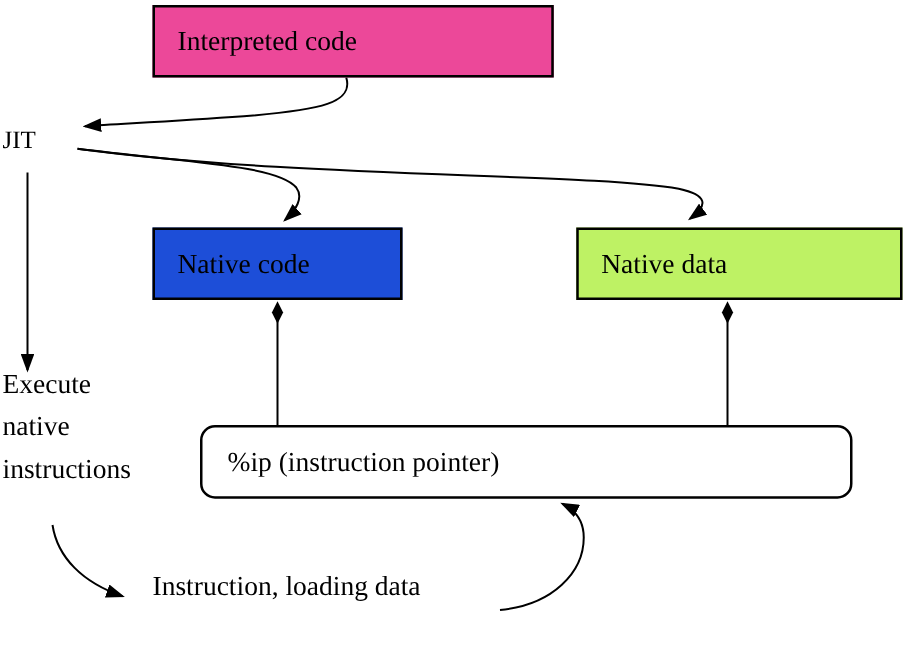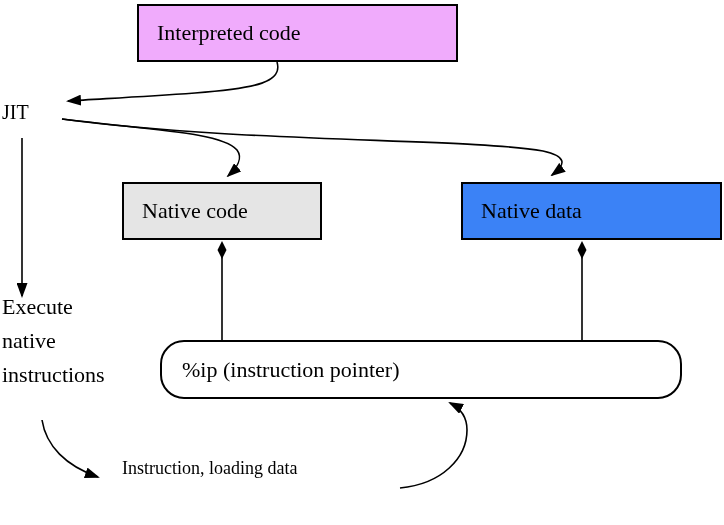--- a/index.html
+++ b/index.html
@@ -28,58 +28,57 @@
     border: 2px solid #000000;
     display: flex;
     align-items: center;
     font-size: 22px;
     white-space: nowrap;
   }
   .box-interpreted {
     left: 122px; top: 4px;
     width: 321px; height: 58px;
     padding-left: 18px;
-    background: #f0abfc;
-    margin-left: 15px;
+    background: #ec4899;
   }
   .box-native-code {
     left: 122px; top: 182px;
     width: 200px; height: 58px;
     padding-left: 18px;
   }
   .box-native-data {
     left: 461px; top: 182px;
     width: 261px; height: 58px;
     padding-left: 18px;
   }
   .box-pointer {
     left: 160px; top: 340px;
     width: 522px; height: 59px;
-    border-radius: 24px;
+    border-radius: 12px;
     justify-content: space-between;
     padding: 0 28px 0 20px;
     background: #ffffff;
   }
   .label {
     position: absolute;
     white-space: nowrap;
   }
   .label-jit {
     left: 2px; top: 98px;
     font-size: 20px;
     line-height: 28px;
   }
   .label-execute {
     left: 2px; top: 290px;
     font-size: 22px;
     line-height: 34px;
   }
   .label-bottom {
     left: 122px; top: 452px;
-    font-size: 18px;
+    font-size: 22px;
     line-height: 33px;
   }
 </style>
 </head>
 <body>
 
 <div class="canvas">
 
   <svg class="links" width="724" height="525" viewBox="0 0 724 525">
     <defs>
@@ -112,25 +111,25 @@
   </div>
 
   <div class="label label-jit">JIT</div>
 
   <div class="label label-execute">
     <div>Execute</div>
     <div>native</div>
     <div>instructions</div>
   </div>
 
-  <div class="box box-native-code" style="background-color: #e5e5e5;">
+  <div class="box box-native-code" style="background-color: #1d4ed8;">
     <span>Native code</span>
   </div>
 
-  <div class="box box-native-data" style="background-color: #3b82f6;">
+  <div class="box box-native-data" style="background-color: #bef264;">
     <span>Native data</span>
   </div>
 
   <div class="box box-pointer">
     <span>%ip (instruction pointer)</span>
   </div>
 
   <div class="label label-bottom">
     <div>Instruction, loading data</div>
   </div>

